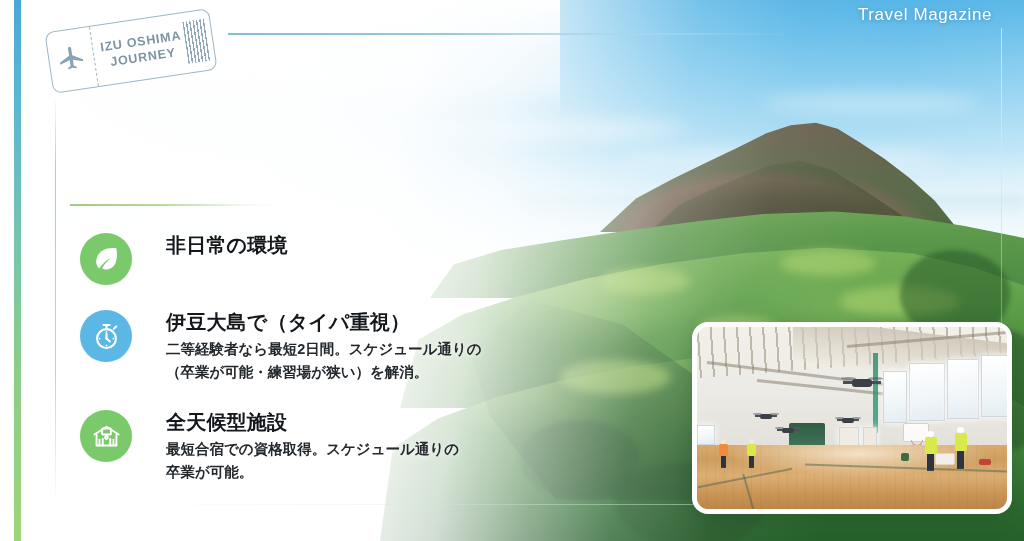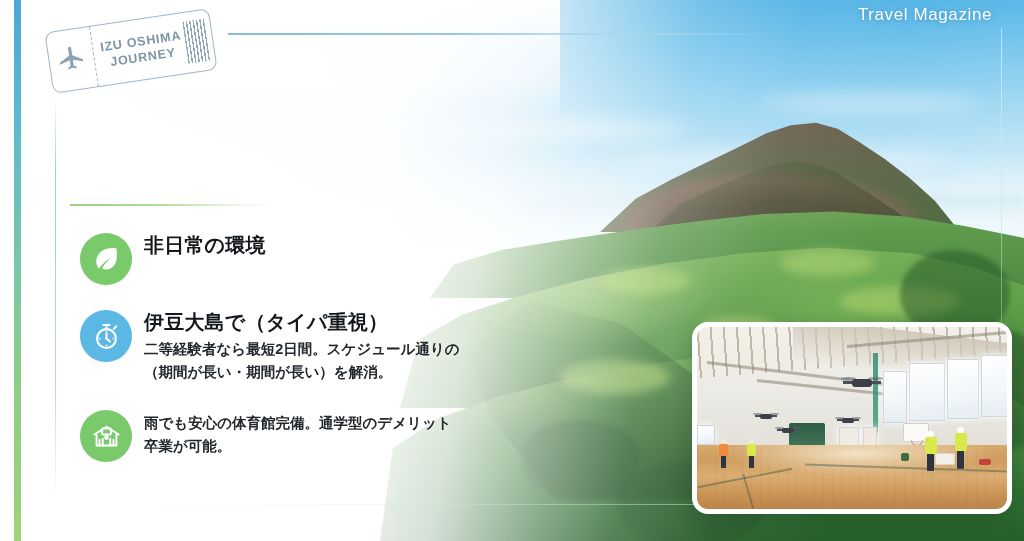--- a/index.html
+++ b/index.html
@@ -273,21 +273,21 @@
   
   .features {
     position: absolute;
     left: 80px;
     top: 230px;
     width: 520px;
   }
   .feature {
     display: flex;
     align-items: flex-start;
-    gap: 12px;
+    gap: 34px;
     margin-bottom: 22px;
   }
   .feature-icon {
     width: 52px;
     height: 52px;
     border-radius: 50%;
     flex: none;
     display: flex;
     align-items: center;
     justify-content: center;
@@ -587,42 +587,43 @@
           <path d="M12 8.3v0.01" stroke-width="1.3"></path>
           <path d="M17.3 13.6h0.01" stroke-width="1.3"></path>
           <path d="M12 18.9h0.01" stroke-width="1.3"></path>
           <path d="M6.7 13.6h0.01" stroke-width="1.3"></path>
         </svg>
       </div>
       <div class="feature-text">
         <div class="feature-title">伊豆大島で（タイパ重視）</div>
         <div class="feature-desc">
           <span>二等経験者なら最短2日間。スケジュール通りの</span>
-          <span>（期間が長い・期間が長い）を解消。</span>
+          <span>（卒業が可能・練習場が狭い）を解消。</span>
         </div>
       </div>
     </div>
 
     <div class="feature">
       <div class="feature-icon" style="background:#7ac96b;">
         <svg width="31" height="31" viewBox="0 0 24 24" fill="none" stroke="#ffffff" stroke-width="1.5" stroke-linecap="round" stroke-linejoin="round">
           <path d="M2.6 11.2L12 5.2l9.4 6"></path>
           <path d="M4.3 11.6v8.2h15.4v-8.2"></path>
           <rect x="8.6" y="6.6" width="6.8" height="4.6" rx="0.5"></rect>
           <path d="M12 11.2v1.5"></path>
           <circle cx="12" cy="13.6" r="1.1"></circle>
           <path d="M9.1 14.6v5.2"></path>
           <path d="M14.9 14.6v5.2"></path>
           <path d="M6.6 15.3v4.5"></path>
           <path d="M17.4 15.3v4.5"></path>
         </svg>
       </div>
       <div class="feature-text">
+        <div class="feature-title">全天候型施設</div>
         <div class="feature-desc">
-          <span>雨でも安心の体育館完備。通学型のデメリット</span>
+          <span>最短合宿での資格取得。スケジュール通りの</span>
           <span>卒業が可能。</span>
         </div>
       </div>
     </div>
 
   </div>
 
   <div class="inset">
     <div class="gym">
       <div class="gym-wall"></div>

